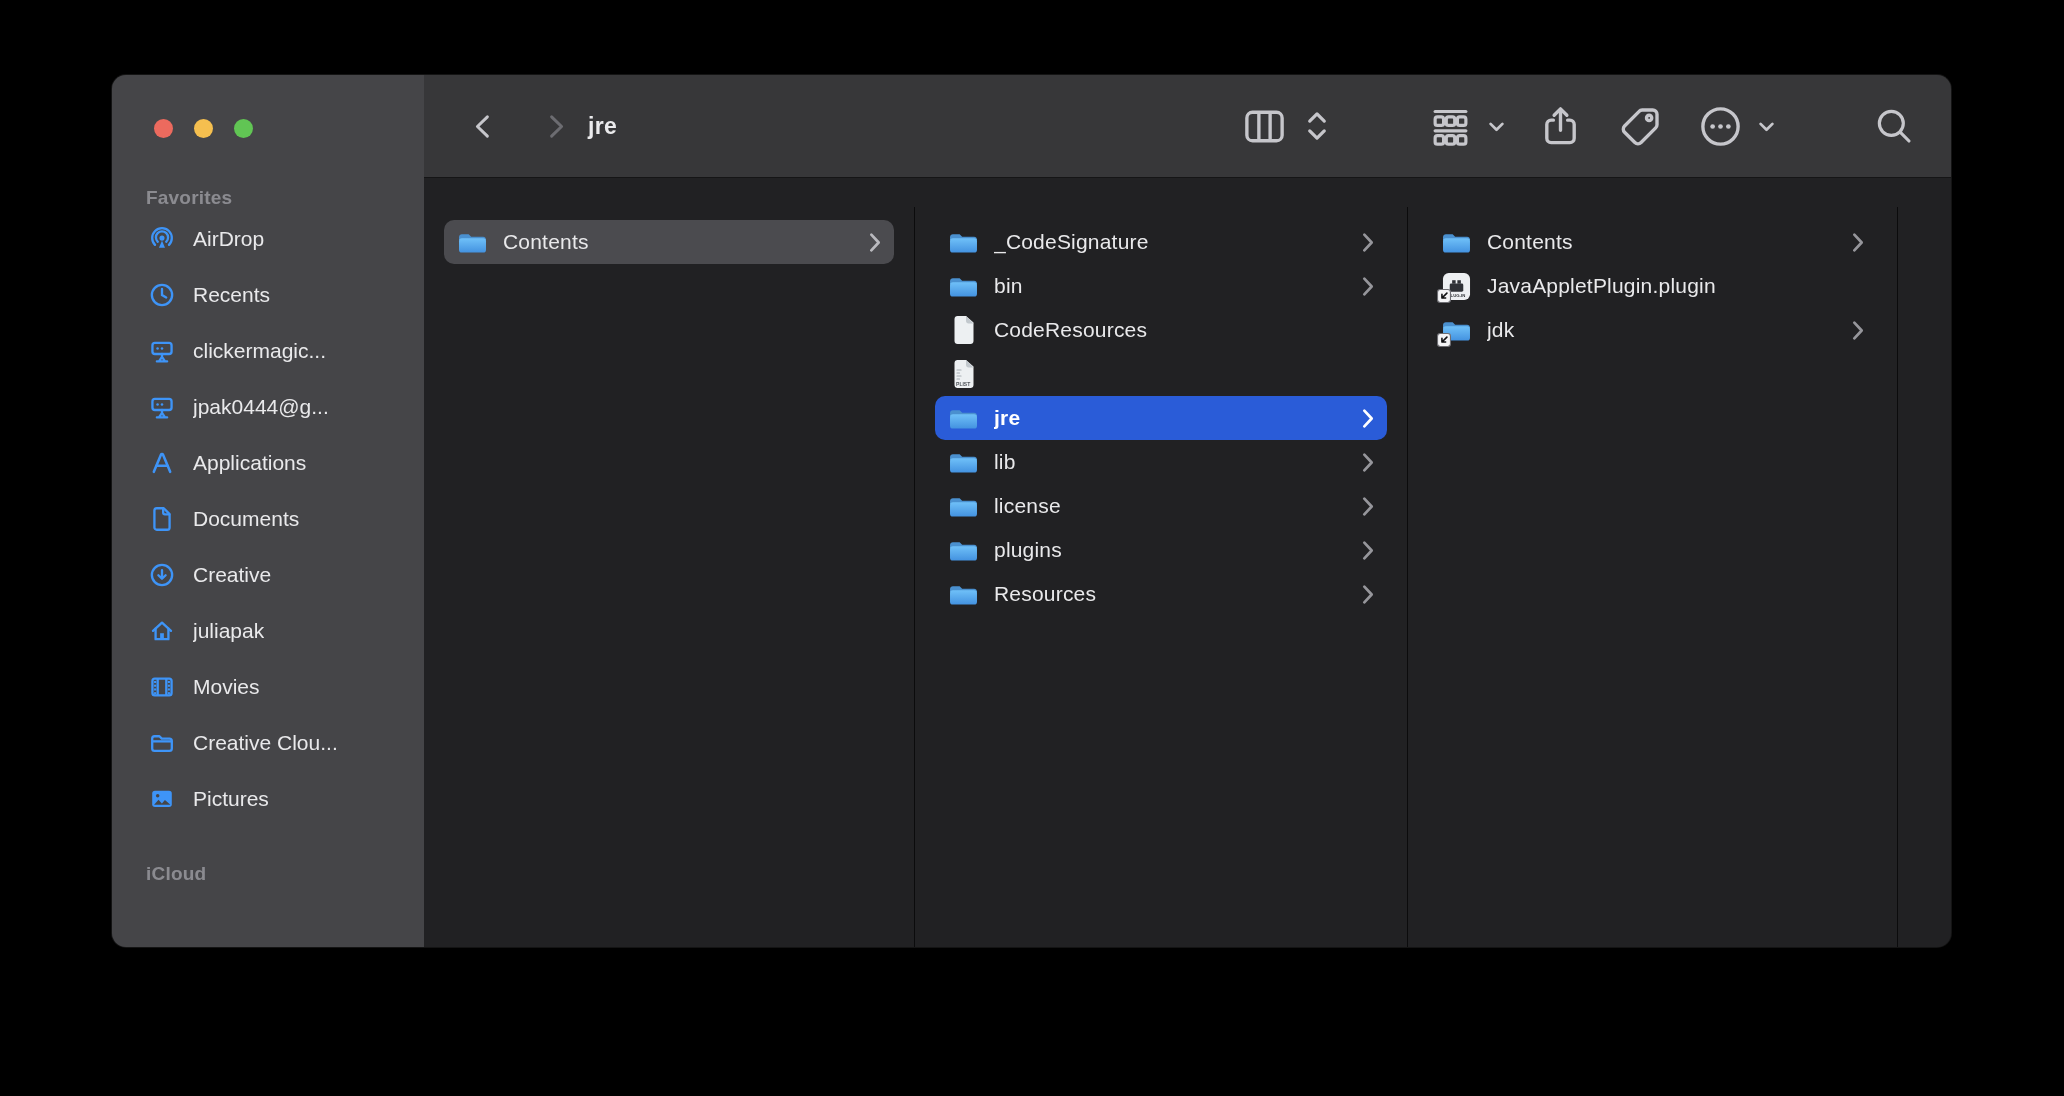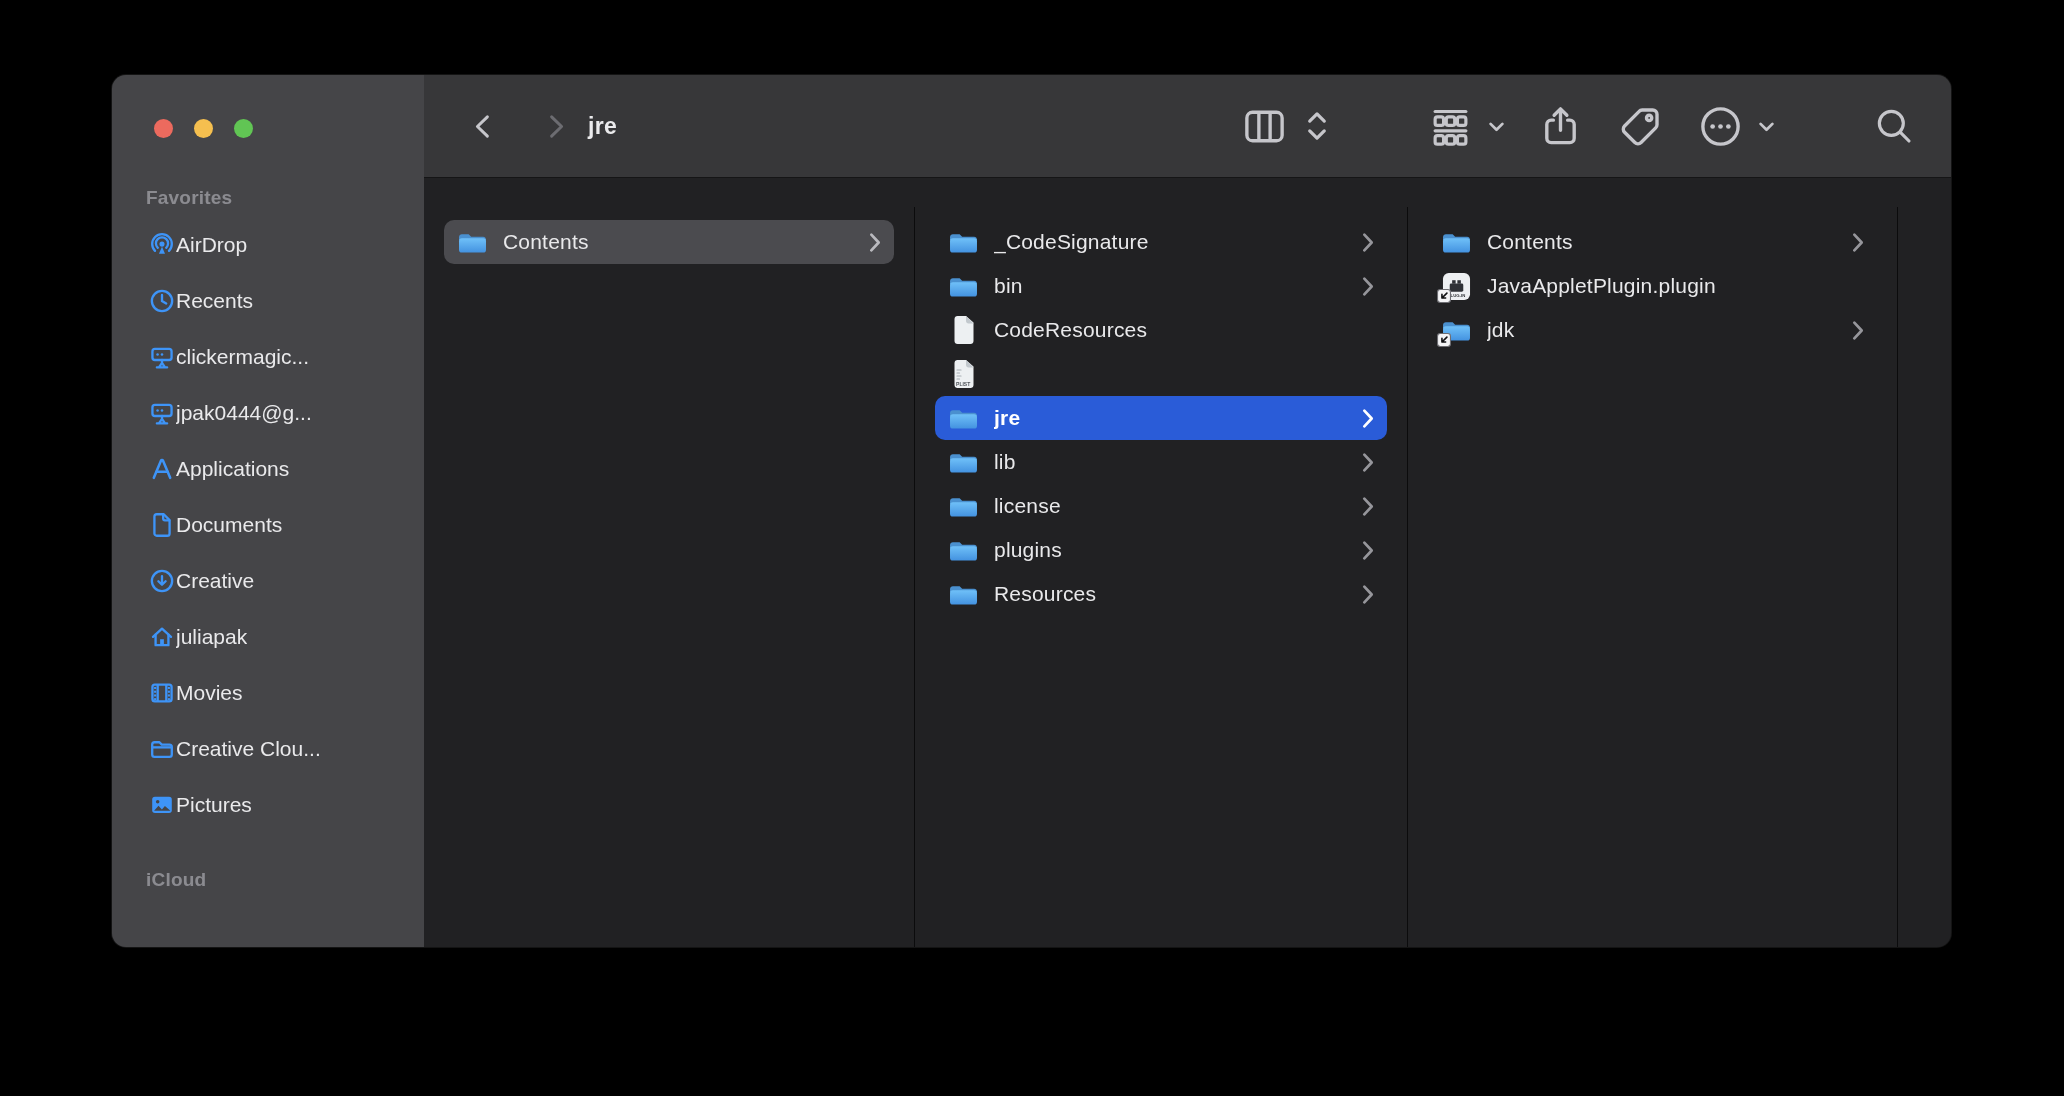--- a/index.html
+++ b/index.html
@@ -11,23 +11,23 @@
     position:absolute; left:112px; top:75px; width:1839px; height:872px;
     border-radius:14px; overflow:hidden; display:flex; background:#212123;
     box-shadow:0 0 0 1px rgba(255,255,255,.08), 0 38px 90px rgba(0,0,0,.85);
   }
 
   
   .sidebar { position:relative; width:312px; flex:none; background:#454548; }
   .lights { position:absolute; top:44px; left:42px; display:flex; gap:21px; }
   .light { width:19px; height:19px; border-radius:50%; border:none; }
   .side-list { padding-top:110px; overflow:hidden; height:100%; }
-  .section-h { padding-left:34px; height:26px; line-height:26px; font-size:19px; font-weight:700; color:rgba(235,235,245,.42); letter-spacing:.2px; margin-bottom:6px; }
+  .section-h { padding-left:34px; height:26px; line-height:26px; font-size:19px; font-weight:700; color:rgba(235,235,245,.42); letter-spacing:.2px; }
   .section-h.icloud { margin-top:34px; margin-bottom:0; }
-  .side-item { height:56px; display:flex; align-items:center; padding-left:36px; cursor:default; }
+  .side-item { height:56px; display:flex; align-items:center; padding-left:36px; gap:17px; cursor:default; }
   .sicon { width:28px; height:28px; flex:none; display:flex; align-items:center; justify-content:center; color:#3e94f7; }
   .sicon svg { width:28px; height:28px; }
   .slabel { font-size:21px; color:#e9e9eb; white-space:nowrap; overflow:hidden; }
 
   
   .main { flex:1; display:flex; flex-direction:column; min-width:0; }
   .toolbar { position:relative; height:103px; flex:none; background:#373739; border-bottom:1px solid #151516; color:#c6c6cb; }
   .tb { position:absolute; top:0; height:102px; display:flex; align-items:center; background:none; border:none; color:#c6c6cb; }
   .tb svg { display:block; }
   .tb.nav svg { width:31px; height:31px; }

